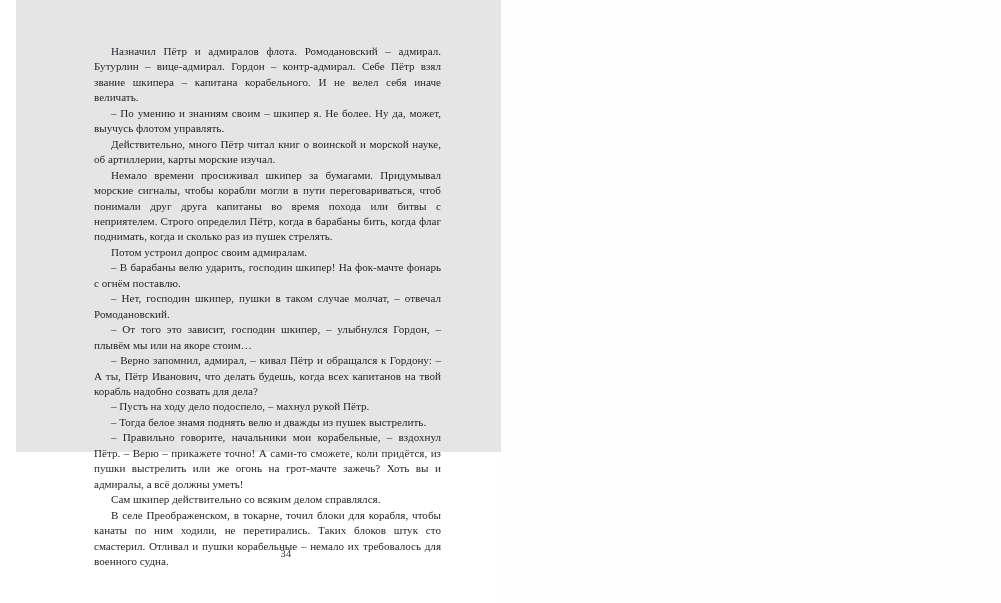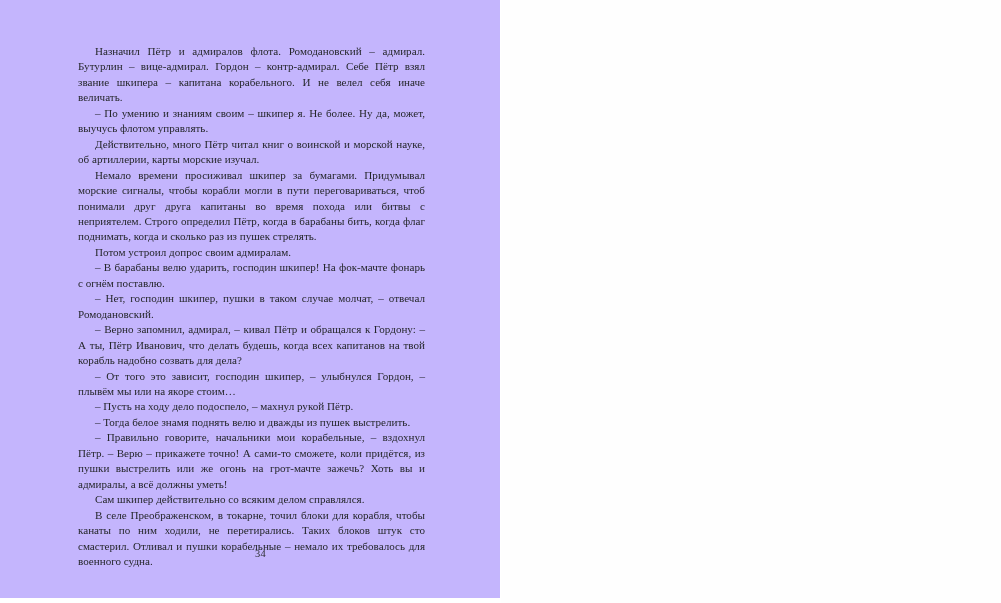--- a/index.html
+++ b/index.html
@@ -12,23 +12,23 @@
     width: 1001px;
     height: 603px;
     background: #ffffff;
     overflow: hidden;
     font-family: "Liberation Serif", "DejaVu Serif", serif;
   }
 
   
   .page-left {
     position: absolute;
-    left: 0; top: 0;
-    width: 500px; height: 598px;
-    background: #c4b5fd;
+    left: 16px; top: 0;
+    width: 500px; height: 452px;
+    background: #e5e5e5;
   }
   .page-right {
     position: absolute;
     left: 501px; top: 0;
     width: 500px; height: 603px;
     background: #fefefe;
   }
 
   .textblock {
     position: absolute;
@@ -49,38 +49,38 @@
     top: 44px;
     width: 347px;
   }
 
   .folio {
     position: absolute;
     font-size: 10.4px;
     color: #2c2e32;
     letter-spacing: 0.4px;
   }
-  #folio-left  { left: 255px; top: 548px; width: 30px; text-align: left; }
+  #folio-left  { left: 255px; top: 548px; width: 30px; text-align: center; }
 </style>
 </head>
 <body>
 
 <div class="page-spread">
 
   <div class="page-left">
     <div class="textblock" id="left-text">
       <p>Назначил Пётр и адмиралов флота. Ромодановский – адмирал. Бутурлин – вице-адмирал. Гордон – контр-адмирал. Себе Пётр взял звание шкипера – капитана корабельного. И не велел себя иначе величать.</p>
       <p>– По умению и знаниям своим – шкипер я. Не более. Ну да, может, выучусь флотом управлять.</p>
       <p>Действительно, много Пётр читал книг о воинской и морской науке, об артиллерии, карты морские изучал.</p>
       <p>Немало времени просиживал шкипер за бумагами. Придумывал морские сигналы, чтобы корабли могли в пути переговариваться, чтоб понимали друг друга капитаны во время похода или битвы с неприятелем. Строго определил Пётр, когда в барабаны бить, когда флаг поднимать, когда и сколько раз из пушек стрелять.</p>
       <p>Потом устроил допрос своим адмиралам.</p>
       <p>– В барабаны велю ударить, господин шкипер! На фок-мачте фонарь с огнём поставлю.</p>
       <p>– Нет, господин шкипер, пушки в таком случае молчат, – отвечал Ромодановский.</p>
+      <p>– От того это зависит, господин шкипер, – улыбнулся Гордон, – плывём мы или на якоре стоим…</p>
       <p>– Верно запомнил, адмирал, – кивал Пётр и обращался к Гордону: – А ты, Пётр Иванович, что делать будешь, когда всех капитанов на твой корабль надобно созвать для дела?</p>
-      <p>– От того это зависит, господин шкипер, – улыбнулся Гордон, – плывём мы или на якоре стоим…</p>
       <p>– Пусть на ходу дело подоспело, – махнул рукой Пётр.</p>
       <p>– Тогда белое знамя поднять велю и дважды из пушек выстрелить.</p>
       <p>– Правильно говорите, начальники мои корабельные, – вздохнул Пётр. – Верю – прикажете точно! А сами-то сможете, коли придётся, из пушки выстрелить или же огонь на грот-мачте зажечь? Хоть вы и адмиралы, а всё должны уметь!</p>
       <p>Сам шкипер действительно со всяким делом справлялся.</p>
       <p>В селе Преображенском, в токарне, точил блоки для корабля, чтобы канаты по ним ходили, не перетирались. Таких блоков штук сто смастерил. Отливал и пушки корабельные – немало их требовалось для военного судна.</p>
     </div>
     <div class="folio" id="folio-left">34</div>
   </div>
 
   <div class="page-right">

